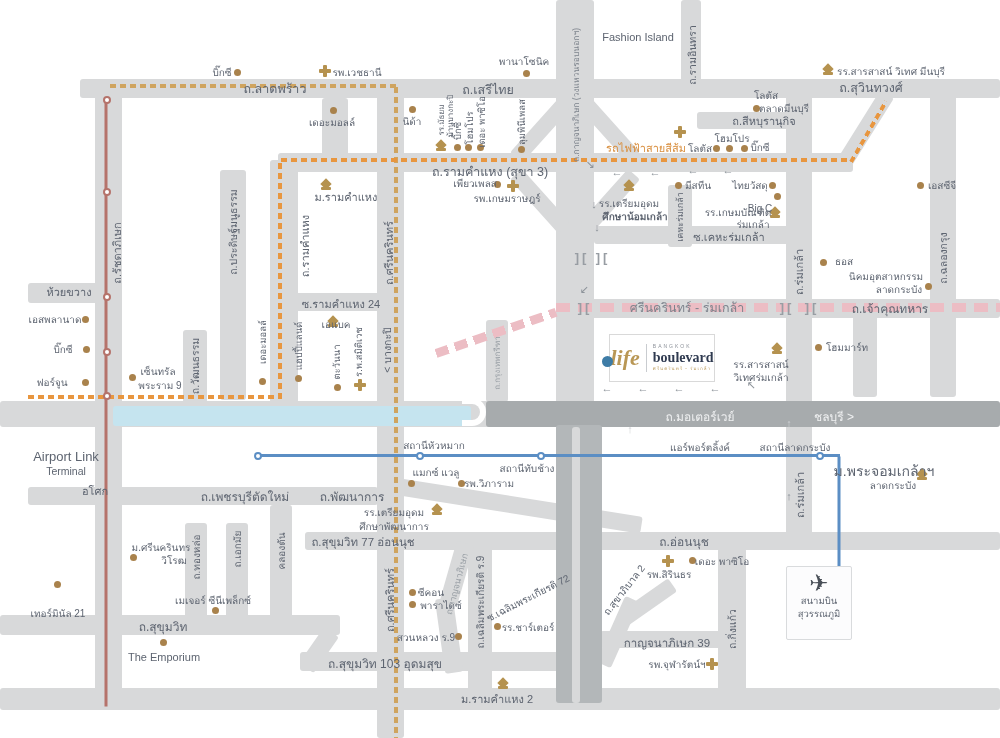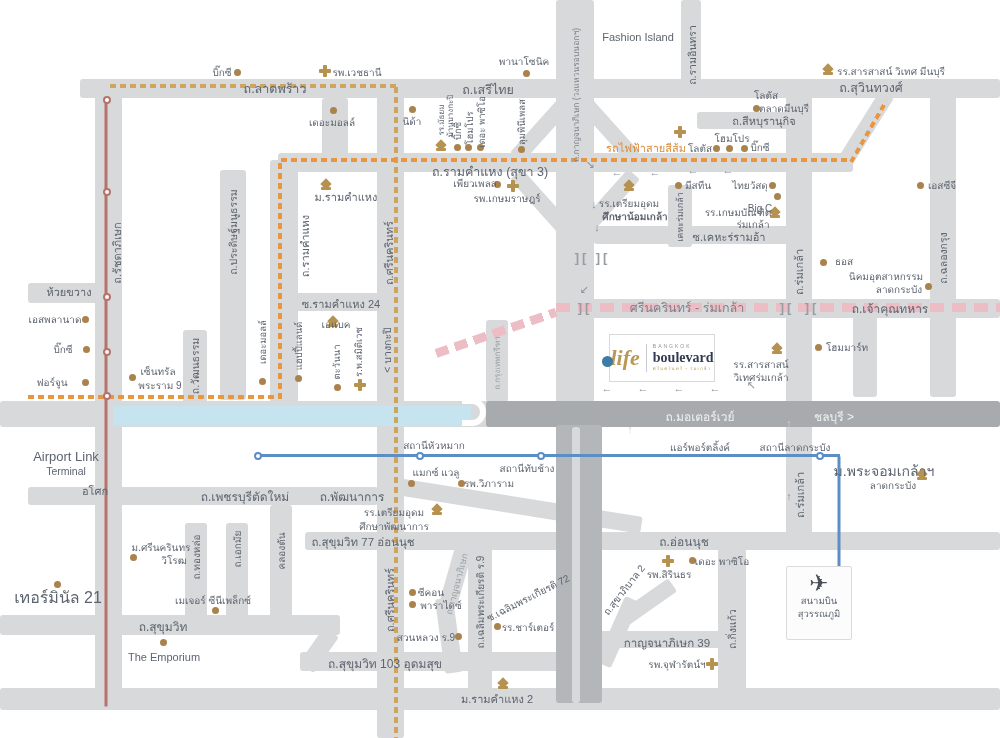--- a/index.html
+++ b/index.html
@@ -258,21 +258,21 @@
     <div class="lbl" style="left: 760px; top: 196px; white-space: nowrap; transform: translate(-50%, -50%) rotate(0deg); font-size: 10px; font-weight: 500; color: rgb(93, 100, 112); z-index: 6; margin-top: 12px;">Big C</div>
     <div class="lbl" style="left: 942px; top: 185px; white-space: nowrap; transform: translate(-50%, -50%) rotate(0deg); font-size: 10px; font-weight: 500; color: rgb(93, 100, 112); z-index: 6;">เอสซีจี</div>
     <div class="lbl" style="left: 490px; top: 172px; white-space: nowrap; transform: translate(-50%, -50%) rotate(0deg); font-size: 12.5px; font-weight: 500; color: rgb(93, 100, 112); z-index: 6;">ถ.รามคำแหง (สุขา 3)</div>
     <div class="lbl" style="left: 475px; top: 183px; white-space: nowrap; transform: translate(-50%, -50%) rotate(0deg); font-size: 10px; font-weight: 500; color: rgb(93, 100, 112); z-index: 6;">เพียวเพลส</div>
     <div class="lbl" style="left: 507px; top: 198px; white-space: nowrap; transform: translate(-50%, -50%) rotate(0deg); font-size: 10px; font-weight: 500; color: rgb(93, 100, 112); z-index: 6;">รพ.เกษมราษฎร์</div>
     <div class="lbl" style="left: 346px; top: 197px; white-space: nowrap; transform: translate(-50%, -50%) rotate(0deg); font-size: 11px; font-weight: 500; color: rgb(93, 100, 112); z-index: 6;">ม.รามคำแหง</div>
     <div class="lbl" style="left: 629px; top: 203px; white-space: nowrap; transform: translate(-50%, -50%) rotate(0deg); font-size: 10px; font-weight: 500; color: rgb(93, 100, 112); z-index: 6;">รร.เตรียมอุดม</div>
     <div class="lbl" style="left: 628px; top: 216px; white-space: nowrap; transform: translate(-50%, -50%) rotate(0deg); font-size: 10px; font-weight: 700; color: rgb(93, 100, 112); z-index: 6; margin-left: 7px;">ศึกษาน้อมเกล้า</div>
     <div class="lbl" style="left: 738px; top: 212px; white-space: nowrap; transform: translate(-50%, -50%) rotate(0deg); font-size: 10px; font-weight: 500; color: rgb(93, 100, 112); z-index: 6;">รร.เกษมบัณฑิต</div>
     <div class="lbl" style="left: 753px; top: 224px; white-space: nowrap; transform: translate(-50%, -50%) rotate(0deg); font-size: 10px; font-weight: 500; color: rgb(93, 100, 112); z-index: 6;">ร่มเกล้า</div>
-    <div class="lbl" style="left: 729px; top: 237px; white-space: nowrap; transform: translate(-50%, -50%) rotate(0deg); font-size: 11px; font-weight: 500; color: rgb(93, 100, 112); z-index: 6;">ซ.เคหะร่รามอ้า</div>
+    <div class="lbl" style="left: 729px; top: 237px; white-space: nowrap; transform: translate(-50%, -50%) rotate(0deg); font-size: 11px; font-weight: 500; color: rgb(93, 100, 112); z-index: 6;">ซ.เคหะร่มเกล้า</div>
     <div class="lbl" style="left: 844px; top: 261px; white-space: nowrap; transform: translate(-50%, -50%) rotate(0deg); font-size: 10px; font-weight: 500; color: rgb(93, 100, 112); z-index: 6;">ธอส</div>
     <div class="lbl" style="left: 886px; top: 276px; white-space: nowrap; transform: translate(-50%, -50%) rotate(0deg); font-size: 10px; font-weight: 500; color: rgb(93, 100, 112); z-index: 6;">นิคมอุตสาหกรรม</div>
     <div class="lbl" style="left: 899px; top: 289px; white-space: nowrap; transform: translate(-50%, -50%) rotate(0deg); font-size: 10px; font-weight: 500; color: rgb(93, 100, 112); z-index: 6;">ลาดกระบัง</div>
     <div class="lbl" style="left: 69px; top: 292px; white-space: nowrap; transform: translate(-50%, -50%) rotate(0deg); font-size: 11px; font-weight: 500; color: rgb(93, 100, 112); z-index: 6;">ห้วยขวาง</div>
     <div class="lbl" style="left: 341px; top: 304px; white-space: nowrap; transform: translate(-50%, -50%) rotate(0deg); font-size: 11px; font-weight: 500; color: rgb(93, 100, 112); z-index: 6;">ซ.รามคำแหง 24</div>
     <div class="lbl" style="left: 687px; top: 308px; white-space: nowrap; transform: translate(-50%, -50%) rotate(0deg); font-size: 12.5px; font-weight: 500; color: rgb(125, 131, 140); z-index: 6;">ศรีนครินทร์ - ร่มเกล้า</div>
     <div class="lbl" style="left: 890px; top: 308px; white-space: nowrap; transform: translate(-50%, -50%) rotate(0deg); font-size: 12px; font-weight: 500; color: rgb(93, 100, 112); z-index: 6;">ถ.เจ้าคุณทหาร</div>
     <div class="lbl" style="left: 336px; top: 324px; white-space: nowrap; transform: translate(-50%, -50%) rotate(0deg); font-size: 10px; font-weight: 500; color: rgb(93, 100, 112); z-index: 6;">เอแบค</div>
     <div class="lbl" style="left: 55px; top: 319px; white-space: nowrap; transform: translate(-50%, -50%) rotate(0deg); font-size: 10px; font-weight: 500; color: rgb(93, 100, 112); z-index: 6;">เอสพลานาด</div>
     <div class="lbl" style="left: 63px; top: 349px; white-space: nowrap; transform: translate(-50%, -50%) rotate(0deg); font-size: 10px; font-weight: 500; color: rgb(93, 100, 112); z-index: 6;">บิ๊กซี</div>
@@ -298,21 +298,21 @@
     <div class="lbl" style="left: 394px; top: 512px; white-space: nowrap; transform: translate(-50%, -50%) rotate(0deg); font-size: 10px; font-weight: 500; color: rgb(93, 100, 112); z-index: 6;">รร.เตรียมอุดม</div>
     <div class="lbl" style="left: 394px; top: 526px; white-space: nowrap; transform: translate(-50%, -50%) rotate(0deg); font-size: 10px; font-weight: 500; color: rgb(93, 100, 112); z-index: 6;">ศึกษาพัฒนาการ</div>
     <div class="lbl" style="left: 884px; top: 471px; white-space: nowrap; transform: translate(-50%, -50%) rotate(0deg); font-size: 14px; font-weight: 500; color: rgb(93, 100, 112); z-index: 6;">ม.พระจอมเกล้าฯ</div>
     <div class="lbl" style="left: 893px; top: 485px; white-space: nowrap; transform: translate(-50%, -50%) rotate(0deg); font-size: 10px; font-weight: 500; color: rgb(93, 100, 112); z-index: 6;">ลาดกระบัง</div>
     <div class="lbl" style="left: 363px; top: 542px; white-space: nowrap; transform: translate(-50%, -50%) rotate(0deg); font-size: 11.5px; font-weight: 500; color: rgb(93, 100, 112); z-index: 6;">ถ.สุขุมวิท 77 อ่อนนุช</div>
     <div class="lbl" style="left: 161px; top: 547px; white-space: nowrap; transform: translate(-50%, -50%) rotate(0deg); font-size: 10px; font-weight: 500; color: rgb(93, 100, 112); z-index: 6;">ม.ศรีนครินทร</div>
     <div class="lbl" style="left: 174px; top: 560px; white-space: nowrap; transform: translate(-50%, -50%) rotate(0deg); font-size: 10px; font-weight: 500; color: rgb(93, 100, 112); z-index: 6;">วิโรฒ</div>
     <div class="lbl" style="left: 684px; top: 541px; white-space: nowrap; transform: translate(-50%, -50%) rotate(0deg); font-size: 12px; font-weight: 500; color: rgb(93, 100, 112); z-index: 6;">ถ.อ่อนนุช</div>
     <div class="lbl" style="left: 722px; top: 561px; white-space: nowrap; transform: translate(-50%, -50%) rotate(0deg); font-size: 10px; font-weight: 500; color: rgb(93, 100, 112); z-index: 6;">เดอะ พาซิโอ</div>
     <div class="lbl" style="left: 669px; top: 574px; white-space: nowrap; transform: translate(-50%, -50%) rotate(0deg); font-size: 10px; font-weight: 500; color: rgb(93, 100, 112); z-index: 6;">รพ.สิรินธร</div>
-    <div class="lbl" style="left: 58px; top: 597px; white-space: nowrap; transform: translate(-50%, -50%) rotate(0deg); font-size: 16px; font-weight: 500; color: rgb(93, 100, 112); z-index: 6;">เทอร์มินัล 21</div>
+    <div class="lbl" style="left: 58px; top: 613px; white-space: nowrap; transform: translate(-50%, -50%) rotate(0deg); font-size: 10px; font-weight: 500; color: rgb(93, 100, 112); z-index: 6;">เทอร์มินัล 21</div>
     <div class="lbl" style="left: 431px; top: 592px; white-space: nowrap; transform: translate(-50%, -50%) rotate(0deg); font-size: 10px; font-weight: 500; color: rgb(93, 100, 112); z-index: 6;">ซีคอน</div>
     <div class="lbl" style="left: 441px; top: 605px; white-space: nowrap; transform: translate(-50%, -50%) rotate(0deg); font-size: 10px; font-weight: 500; color: rgb(93, 100, 112); z-index: 6;">พาราไดซ์</div>
     <div class="lbl" style="left: 213px; top: 600px; white-space: nowrap; transform: translate(-50%, -50%) rotate(0deg); font-size: 10px; font-weight: 500; color: rgb(93, 100, 112); z-index: 6;">เมเจอร์ ซีนีเพล็กซ์</div>
     <div class="lbl" style="left: 163px; top: 626px; white-space: nowrap; transform: translate(-50%, -50%) rotate(0deg); font-size: 12px; font-weight: 500; color: rgb(93, 100, 112); z-index: 6;">ถ.สุขุมวิท</div>
     <div class="lbl" style="left: 426px; top: 637px; white-space: nowrap; transform: translate(-50%, -50%) rotate(0deg); font-size: 10px; font-weight: 500; color: rgb(93, 100, 112); z-index: 6;">สวนหลวง ร.9</div>
     <div class="lbl" style="left: 528px; top: 627px; white-space: nowrap; transform: translate(-50%, -50%) rotate(0deg); font-size: 10px; font-weight: 500; color: rgb(93, 100, 112); z-index: 6;">รร.ชาร์เตอร์</div>
     <div class="lbl" style="left: 164px; top: 657px; white-space: nowrap; transform: translate(-50%, -50%) rotate(0deg); font-size: 11px; font-weight: 500; color: rgb(93, 100, 112); z-index: 6;">The Emporium</div>
     <div class="lbl" style="left: 667px; top: 643px; white-space: nowrap; transform: translate(-50%, -50%) rotate(0deg); font-size: 11.5px; font-weight: 500; color: rgb(93, 100, 112); z-index: 6;">กาญจนาภิเษก 39</div>
     <div class="lbl" style="left: 677px; top: 664px; white-space: nowrap; transform: translate(-50%, -50%) rotate(0deg); font-size: 10px; font-weight: 500; color: rgb(93, 100, 112); z-index: 6;">รพ.จุฬารัตน์ฯ</div>
     <div class="lbl" style="left: 385px; top: 663px; white-space: nowrap; transform: translate(-50%, -50%) rotate(0deg); font-size: 12px; font-weight: 500; color: rgb(93, 100, 112); z-index: 6;">ถ.สุขุมวิท 103 อุดมสุข</div>

